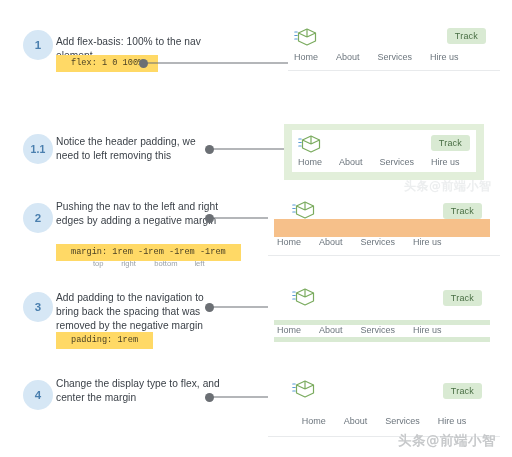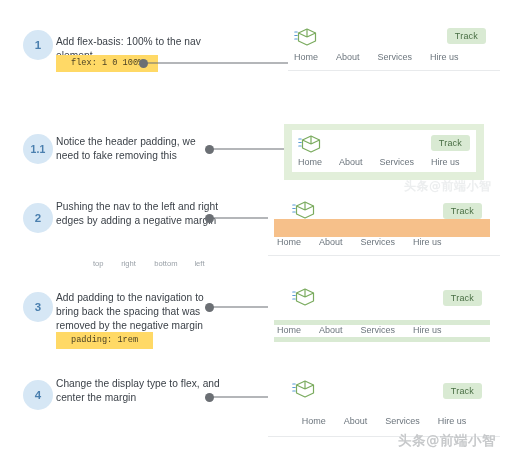--- a/index.html
+++ b/index.html
@@ -130,21 +130,21 @@
         <span>About</span>
         <span>Services</span>
         <span>Hire us</span>
       </div>
       <div class="divider" style="left:0; top:48px; width:212px;"></div>
     </div>
   </div>
 
   <div class="row r2">
     <div class="badge small" style="top:10px">1.1</div>
-    <div class="desc" style="top:11px">Notice the header padding, we need to fake removing this</div>
+    <div class="desc" style="top:11px">Notice the header padding, we need to left removing this</div>
 
     <div class="conn" style="left:202px; top:18px;">
       <svg width="96" height="14" viewBox="0 0 96 14">
         <line x1="9" y1="7" x2="94" y2="7" stroke="#6b6f74" stroke-width="1.1"></line>
       </svg>
       <div class="dot" style="left:3px; top:3px;"></div>
     </div>
 
     <div class="mock" style="left:284px; top:0px; width:200px; height:56px;">
       <div class="hl-greenlight" style="left:0; top:0; width:200px; height:56px;"></div>
@@ -168,20 +168,21 @@
         <span>About</span>
         <span>Services</span>
         <span>Hire us</span>
       </div>
     </div>
   </div>
 
   <div class="row r3">
     <div class="badge" style="top:10px">2</div>
     <div class="desc" style="top:7px">Pushing the nav to the left and right edges by adding a negative margin</div>
+    <div class="code" style="top:51px">margin: 1rem -1rem -1rem -1rem</div>
     <div class="sidelabels" style="left:93px; top:66px;">
       <span style="width:26px">top</span>
       <span style="width:31px">right</span>
       <span style="width:38px">bottom</span>
       <span>left</span>
     </div>
 
     <div class="conn" style="left:202px; top:18px;">
       <svg width="90" height="44" viewBox="0 0 90 44">
         <path d="M9 7 L74 7 Q81 7 81 15 L81 28 Q81 36 88 36 L90 36" stroke="#6b6f74" stroke-width="1.1" fill="none"></path>

